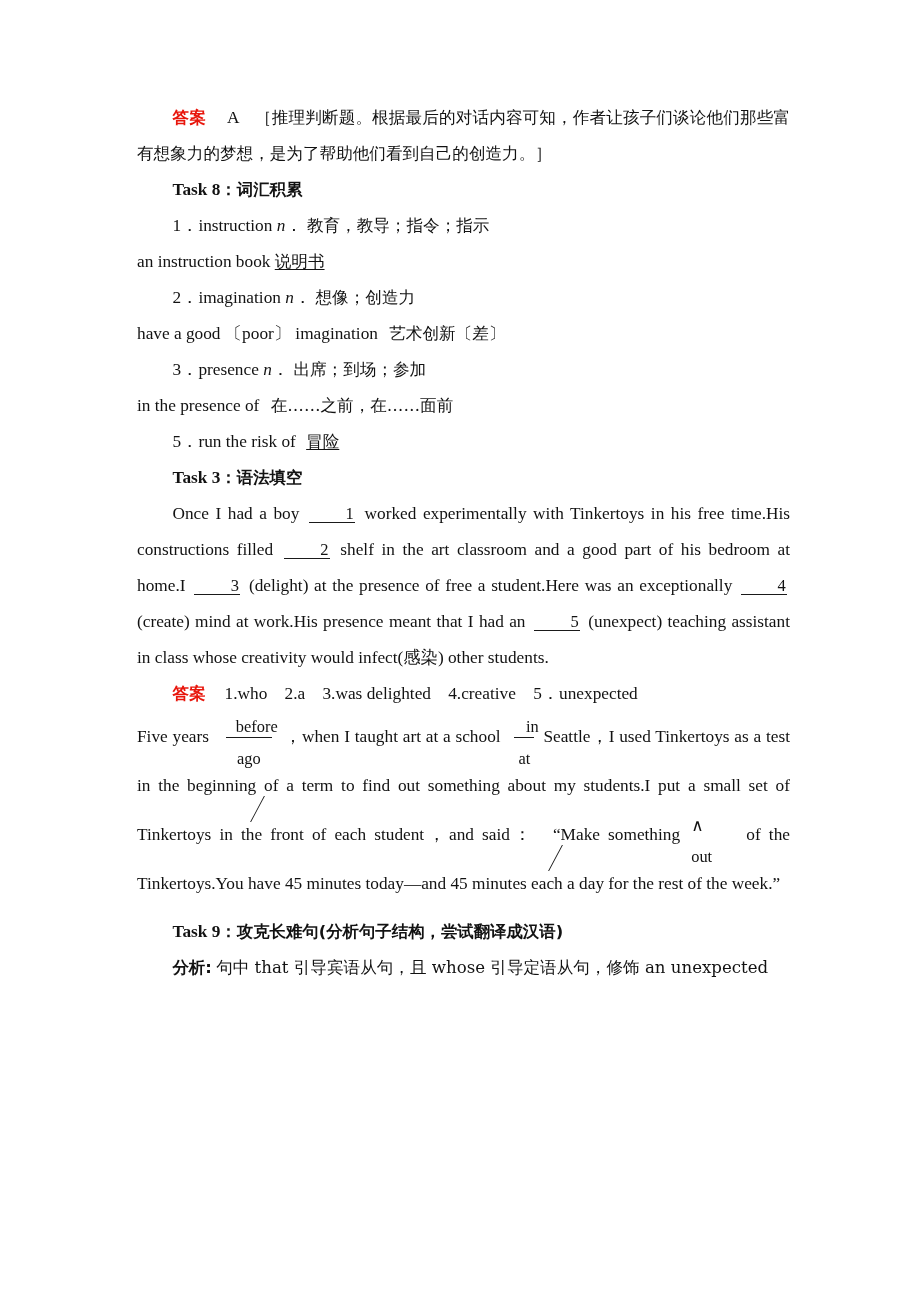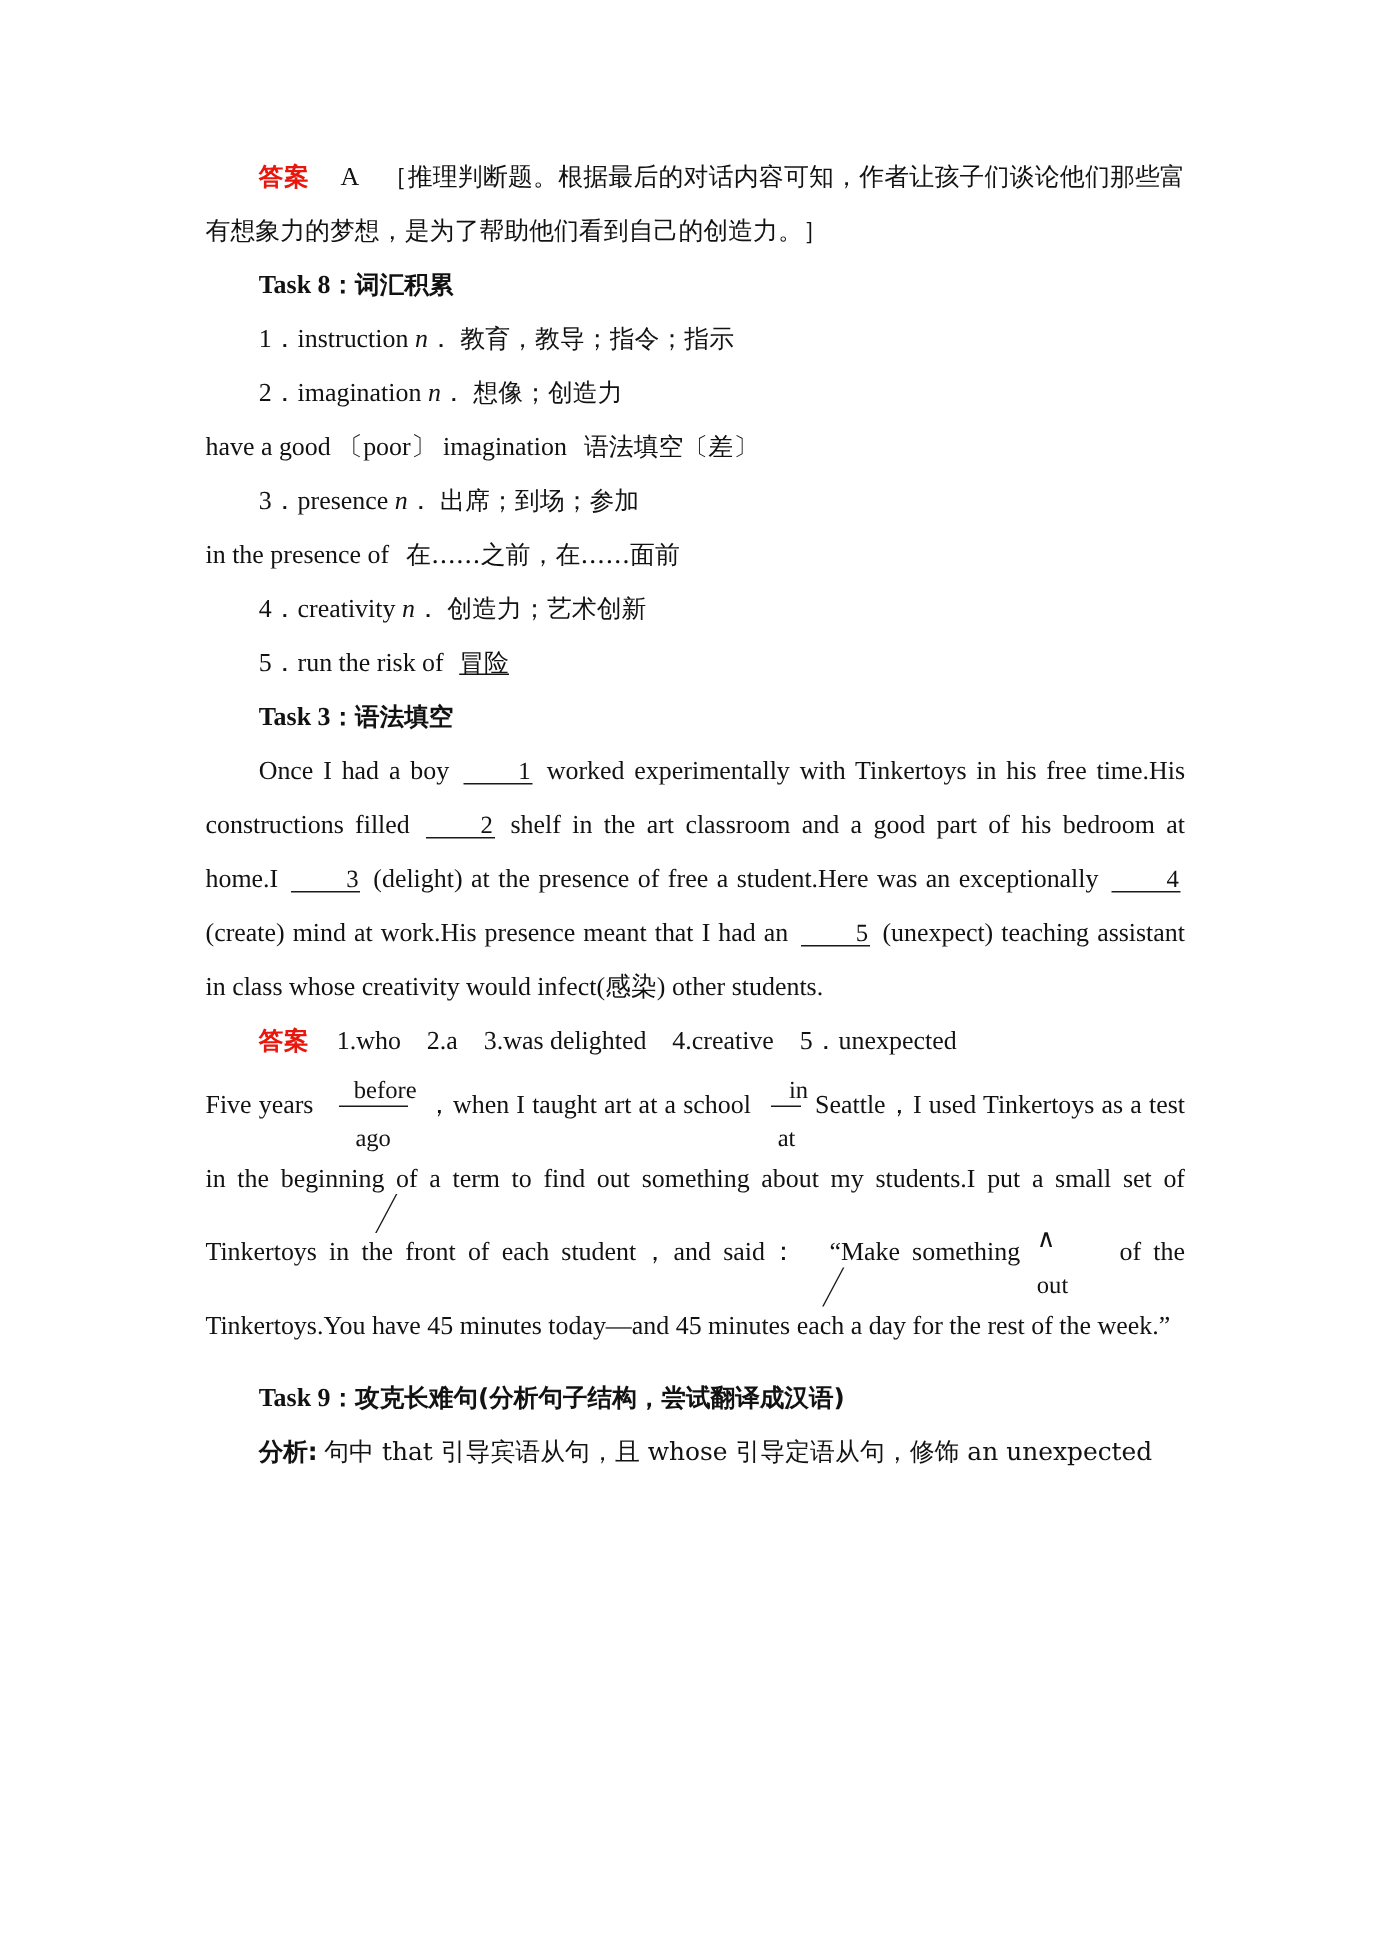--- a/index.html
+++ b/index.html
@@ -117,46 +117,45 @@
 
   <p class="task-head">
     <b>Task 8</b><span class="cn-b">：</span><span class="cn-b">词汇积累</span>
   </p>
 
   <p class="vline">
     <span>1．</span><span>instruction</span>
     <span class="it">n</span><span>．</span>
     <span class="cn">教育，教导；指令；指示</span>
   </p>
+  <p class="vsub">
+    <span>an instruction book</span>
+    <span class="cn ul">说明书</span>
+  </p>
 
   <p class="vline">
     <span>2．</span><span>imagination</span>
     <span class="it">n</span><span>．</span>
     <span class="cn">想像；创造力</span>
   </p>
   <p class="vsub">
     <span>have a good 〔poor〕 imagination</span>
-    <span style="display:inline-block;width:7px"></span><span class="cn">语法填空〔差〕</span>
+    <span style="display:inline-block;width:7px"></span><span class="cn">艺术创新〔差〕</span>
   </p>
 
   <p class="vline">
     <span>3．</span><span>presence</span>
     <span class="it">n</span><span>．</span>
     <span class="cn">出席；到场；参加</span>
   </p>
   <p class="vsub">
     <span>in the presence of</span>
     <span style="display:inline-block;width:7px"></span><span class="cn">在……之前，在……面前</span>
   </p>
 
-  <p class="vline">
-    <span>4．</span><span>creativity</span>
-    <span class="it">n</span><span>．</span>
-    <span class="cn">创造力；艺术创新</span>
-  </p>
 
   <p class="vline">
     <span>5．</span><span>run the risk of</span>
     <span style="display:inline-block;width:6px"></span><span class="cn ul">冒险</span>
   </p>
 
   <p class="task-head">
     <b>Task 3</b><span class="cn-b">：</span><span class="cn-b">语法填空</span>
   </p>
 

